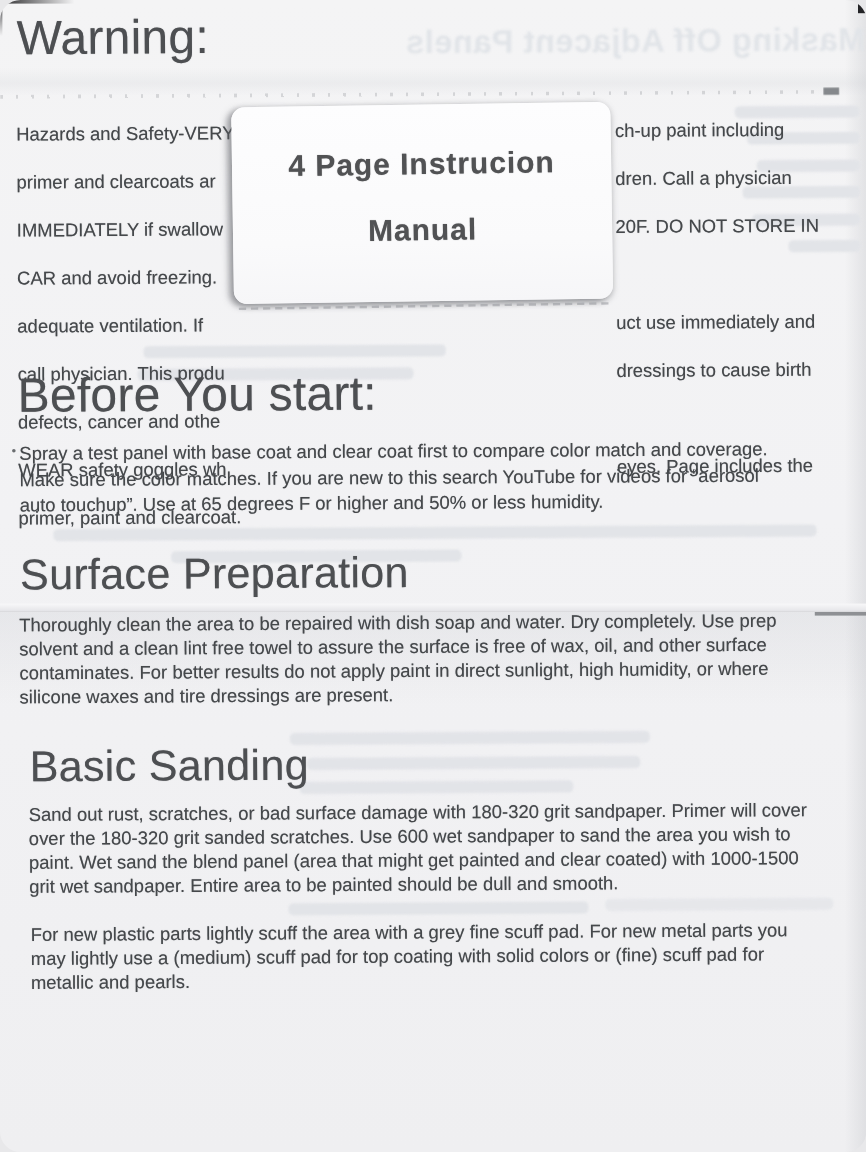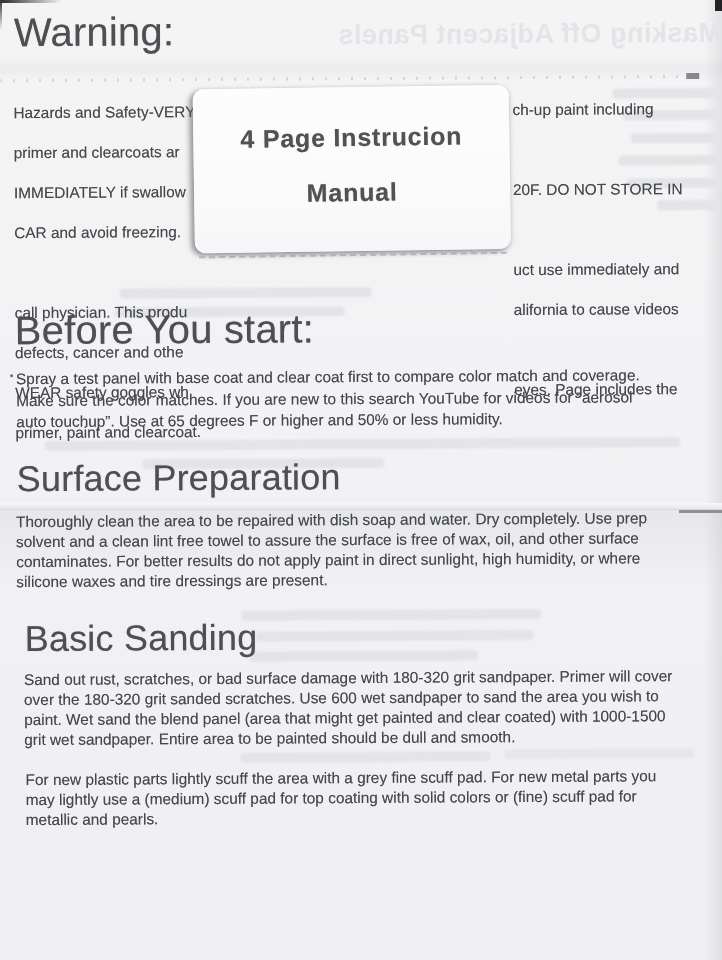--- a/index.html
+++ b/index.html
@@ -3,20 +3,21 @@
 <meta charset="utf-8">
 <style>
   html,body{margin:0;padding:0;background:#e8e8ea;}
   .page{
     position:relative;
     width:722px;height:960px;
     overflow:hidden;
     background:linear-gradient(180deg,#f4f4f5 0%,#f2f2f4 45%,#efeff1 100%);
     font-family:"Liberation Sans",sans-serif;
     color:#47494c;
+    border-radius:17px;
   }
   .content{position:absolute;inset:0;transform:rotate(-0.35deg);transform-origin:40px 40px;}
   .heading{
     position:absolute;
     font-weight:400;
     color:#4d4f52;
     letter-spacing:0.2px;
     text-shadow:0 0 0.7px rgba(74,77,80,0.55);
     white-space:nowrap;
   }
@@ -131,34 +132,36 @@
 
     <div class="heading" id="h-warning">Warning:</div>
 
     <div class="body-text" id="warning-para">
       <div class="w-line">
         <span>Hazards and Safety-VERY</span>
         <span class="frag-right">ch-up paint including</span>
       </div>
       <div class="w-line">
         <span>primer and clearcoats ar</span>
+        <span class="frag-right">dren. Call a physician</span>
       </div>
       <div class="w-line">
         <span>IMMEDIATELY if swallow</span>
         <span class="frag-right">20F. DO NOT STORE IN</span>
       </div>
       <div class="w-line">
         <span>CAR and avoid freezing.</span>
       </div>
       <div class="w-line">
+        <span>adequate ventilation. If</span>
         <span class="frag-right">uct use immediately and</span>
       </div>
       <div class="w-line">
         <span>call physician. This produ</span>
-        <span class="frag-right">alifornia to cause videos</span>
+        <span class="frag-right">dressings to cause birth</span>
       </div>
       <div class="w-line">
         <span>defects, cancer and othe</span>
       </div>
       <div class="w-line">
         <span>WEAR safety goggles wh</span>
         <span class="frag-right">eyes. Page includes the</span>
       </div>
       <div class="w-line">
         <span>primer, paint and clearcoat.</span>

